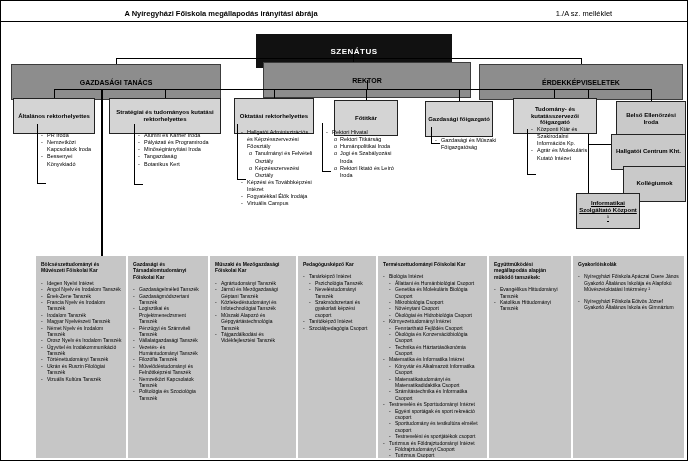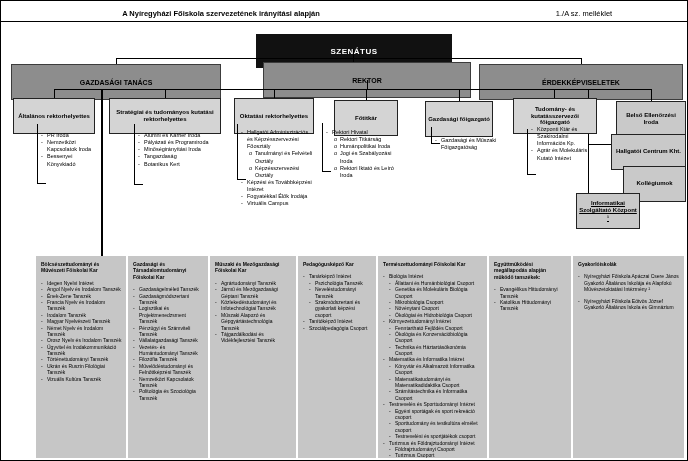--- a/index.html
+++ b/index.html
@@ -32,21 +32,21 @@
     font-size:5px;line-height:1.28;overflow:hidden;}
   .panel .phead{font-weight:bold;margin-bottom:6px;padding-right:2px;}
   .panel .li.sub{margin-left:6px;}
   .panel.spaced .li{margin-bottom:5px;}
 </style>
 </head>
 <body>
 
 <div class="canvas">
 
-  <div class="hdr-title">A Nyíregyházi Főiskola szervezetének irányítási alapján</div>
+  <div class="hdr-title">A Nyíregyházi Főiskola megállapodás irányítási ábrája</div>
   <div class="hdr-annex">1./A sz. melléklet</div>
   <div class="ln" style="left:0;top:20px;width:688px;height:1px;"></div>
 
   <div class="box senate" style="left:255px;top:33px;width:196px;height:15px;">SZENÁTUS</div>
 
   <div class="ln" style="left:352px;top:48px;width:1px;height:9px;"></div>
   <div class="ln" style="left:115px;top:57px;width:466px;height:1px;"></div>
   <div class="ln" style="left:115px;top:57px;width:1px;height:6px;"></div>
   <div class="ln" style="left:352px;top:57px;width:1px;height:4px;"></div>
   <div class="ln" style="left:580px;top:57px;width:1px;height:6px;"></div>

